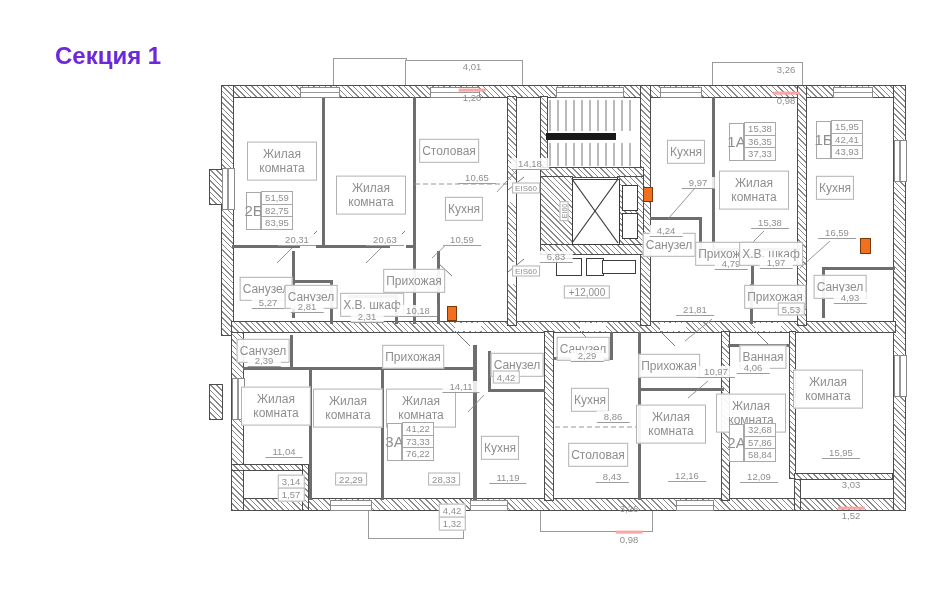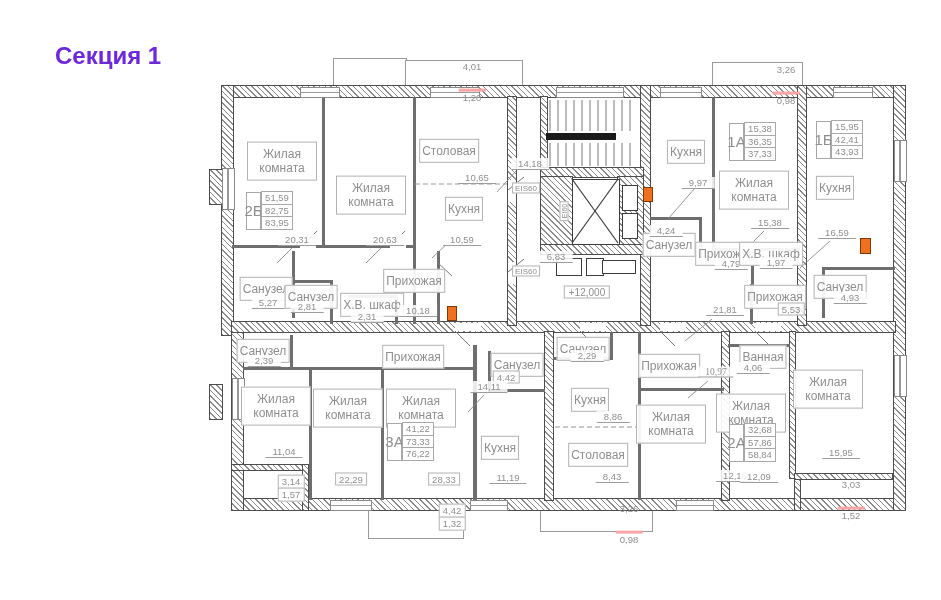--- a/index.html
+++ b/index.html
@@ -187,30 +187,30 @@
       <div class="lbl" style="left: 583px; top: 349px;">Санузел</div>
       <div class="num" style="left: 587px; top: 356px;">2,29</div>
       <div class="lbl" style="left: 590px; top: 400px;">Кухня</div>
       <div class="num" style="left: 613px; top: 417px;">8,86</div>
       <div class="lbl" style="left: 598px; top: 455px;">Столовая</div>
       <div class="num" style="left: 612px; top: 477px;">8,43</div>
       <div class="lbl" style="left: 669px; top: 366px;">Прихожая</div>
       <div class="lbl" style="left: 763px; top: 357px;">Ванная</div>
       <div class="num" style="left: 753px; top: 368px;">4,06</div>
       <div class="lbl" style="left: 671px; top: 424px;">Жилая комната</div>
-      <div class="num" style="left: 687px; top: 476px; margin-left: 48px;">12,16</div>
+      <div class="num" style="left: 687px; top: 476px;">12,16</div>
       <div class="lbl" style="left: 751px; top: 413px;">Жилая комната</div>
       <div class="num" style="left: 759px; top: 477px;">12,09</div>
       <div class="lbl" style="left: 828px; top: 389px;">Жилая комната</div>
       <div class="num" style="left: 841px; top: 453px;">15,95</div>
       <div class="num" style="left: 530px; top: 164px;">14,18</div>
       <div class="num" style="left: 556px; top: 257px;">6,83</div>
-      <div class="num" style="left: 725px; top: 310px; text-align: center;">21,81</div>
-      <div class="num" style="left: 489px; top: 387px;">14,11</div>
-      <div class="num" style="left: 716px; top: 372px; font-family: Liberation Serif, serif;">10,97</div>
+      <div class="num" style="left: 695px; top: 310px; text-align: center;">21,81</div>
+      <div class="num" style="left: 461px; top: 387px;">14,11</div>
+      <div class="num" style="left: 716px; top: 372px;">10,97</div>
       <div class="blbl" style="left: 526px; top: 188px;">EIS60</div>
       <div class="blbl" style="left: 526px; top: 271px;">EIS60</div>
       <div class="vlbl" style="left: 564px; top: 211px;">EI60</div>
       <div class="ebox" style="left: 587px; top: 292px;">+12,000</div>
       <div class="stamp" style="left: 246px; top: 192px;">
         <div class="unit">2Б</div>
         <div class="val">51,59</div>
         <div class="val">82,75</div>
         <div class="val">83,95</div>
       </div>

